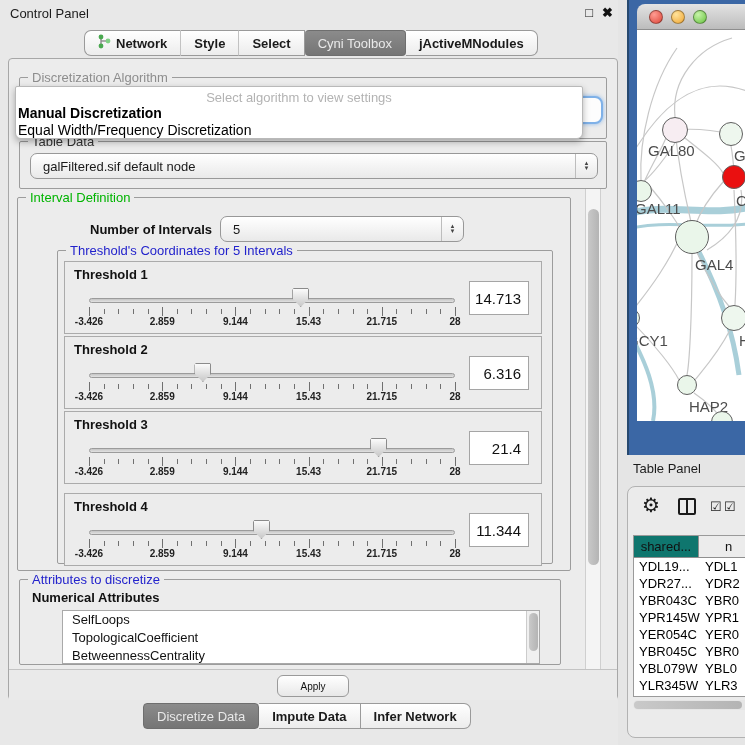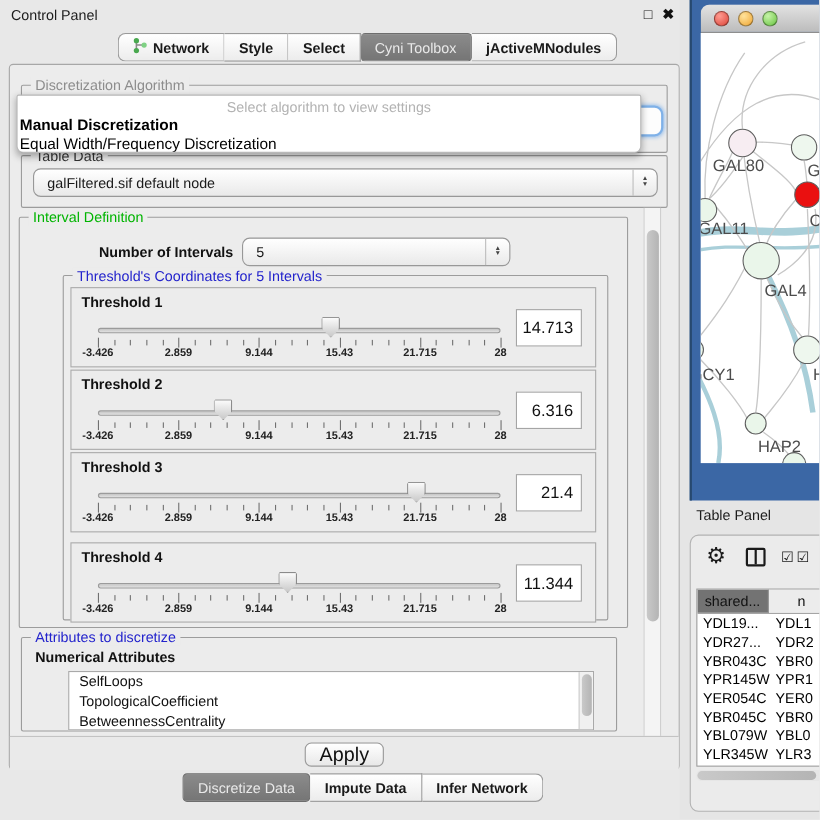--- a/index.html
+++ b/index.html
@@ -16,21 +16,21 @@
   .close-btn { right:12px; font-weight:bold; }
 
   
   .tabstrip { position:absolute; display:flex; }
   .tabstrip-top { left:84px; top:30px; }
   .tabstrip-bottom { left:143px; top:703px; }
   .tab { height:26px; display:flex; align-items:center; gap:5px; padding:0 13px;
          border:1px solid #9a9a9a; background:linear-gradient(#ffffff,#ececec);
          font-size:13px; font-weight:bold; color:#1a1a1a; }
   .tab + .tab { border-left:none; }
-  .tab:first-child { border-radius:7px 0 0 7px;margin-left:23px; }
+  .tab:first-child { border-radius:7px 0 0 7px; }
   .tab:last-child { border-radius:0 7px 7px 0; }
   .tab.sel { background:linear-gradient(#8b8b8b,#757575); color:#e9e9e9; font-weight:normal;
              border-color:#6e6e6e; border-radius:4px; }
   .tab.lightsep { border-right:1px solid #c2c2c2; }
 
   
   #panel { position:absolute; left:8px; top:58px; width:610px; height:642px;
            border:1px solid #a7a7a7; border-radius:4px; background:#ececec; }
   .group { position:absolute; border:1px solid #9c9c9c; border-radius:2px; }
   .glabel { position:absolute; top:-8px; left:8px; background:#ececec; padding:0 4px;
@@ -91,21 +91,21 @@
                background:#ffffff; border:1px solid #a9a9a9; overflow:hidden; }
   .list-item { font-size:13px; color:#111; line-height:18px; padding-left:9px; }
   #attr-sb { position:absolute; right:0; top:0; width:13px; height:100%;
              background:#f0f0f0; border-left:1px solid #cccccc; }
   .subhdr { position:absolute; font-size:13px; font-weight:bold; color:#111; }
 
   .apply-bar { position:absolute; left:0; top:610px; width:100%; height:31px;
                border-top:1px solid #c3c3c3; background:#eaeaea; }
   #apply-btn { position:absolute; left:50%; top:5px; transform:translateX(-50%);
                width:72px; height:22px; border:1px solid #9a9a9a; border-radius:6px;
-               background:linear-gradient(#ffffff,#e8e8e8); font-size:18px; color:#111;
+               background:linear-gradient(#ffffff,#e8e8e8); font-size:10px; color:#111;
                display:flex; align-items:center; justify-content:center; }
 
   
   #right-col { position:absolute; left:618px; top:0; width:127px; height:745px; background:#e5e5e5; }
   #net-frame { position:absolute; left:9px; top:0; width:118px; height:455px;
                background:#3b67a5; border-left:2px solid #27496f; }
   #net-titlebar { position:absolute; left:8px; top:4px; width:118px; height:26px;
                   border-radius:8px 0 0 0; background:linear-gradient(#e3e3e3,#bcbcbc);
                   border-bottom:1px solid #8e8e8e; }
   .tl { position:absolute; top:6px; width:14px; height:14px; border-radius:50%;
@@ -126,21 +126,21 @@
                 border:2px solid #1a1a1a; border-radius:2px; }
   .split-icon:before { content:""; position:absolute; left:6px; top:0; width:2px; height:100%;
                        background:#1a1a1a; }
   .chk { position:absolute; top:12px; font-size:13px; color:#1a1a1a; }
   .chk1 { left:82px; } .chk2 { left:96px; }
   #ttable { position:absolute; left:5px; top:48px; width:122px; height:162px;
             background:#ffffff; border:1px solid #9a9a9a; overflow:hidden; }
   .thead { display:flex; height:22px; border-bottom:1px solid #8f8f8f; font-size:13px; }
   .thcell { display:flex; align-items:center; justify-content:center; height:100%;
             border-right:1px solid #8f8f8f; background:#ececec; color:#111; }
-  .thcell.c0 { width:76px; background:#737373; }
+  .thcell.c0 { width:76px; background:#0f766e; }
   .thcell.c1 { width:60px; justify-content:flex-start; padding-left:26px; }
   .trow { display:flex; height:17px; font-size:13px; color:#000; }
   .tcell { display:flex; align-items:center; }
   .tcell.c0 { width:76px; padding-left:5px; }
   .tcell.c1 { width:60px; padding-left:4px; }
   #hsb { position:absolute; left:5px; top:213px; width:120px; height:10px;
          background:#e6e6e6; border-radius:5px; }
   #hsb .sb-thumb { left:1px; top:1px; width:108px; height:8px; }
 </style>
 </head>

